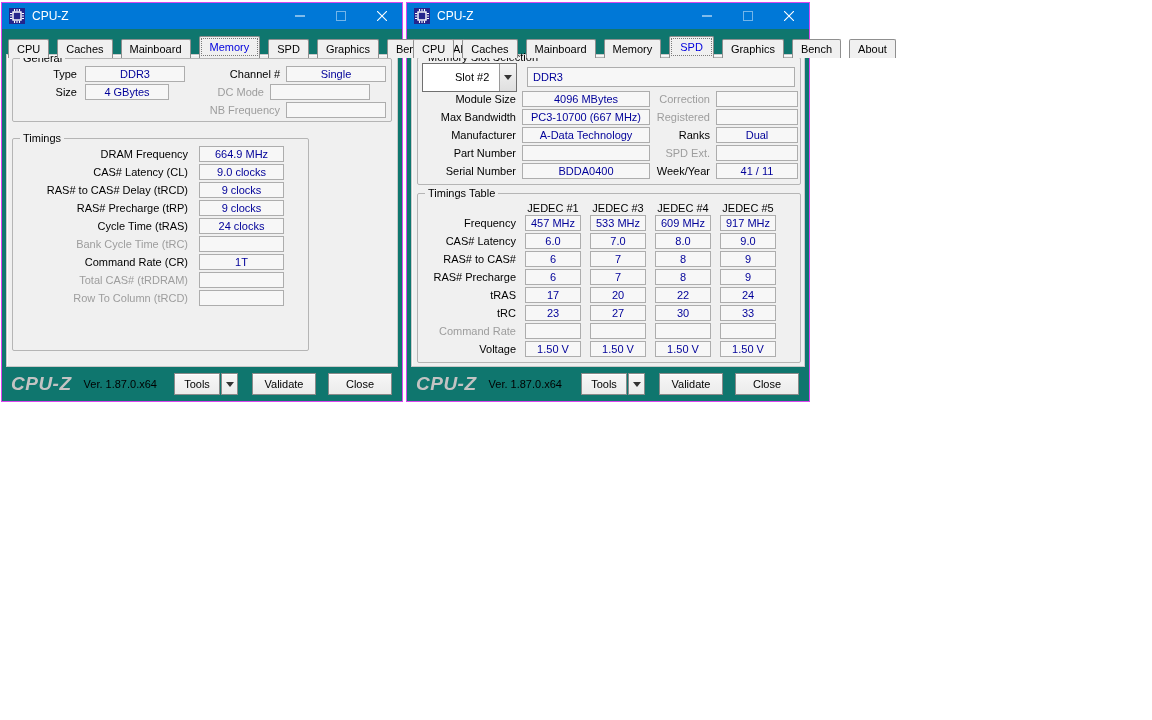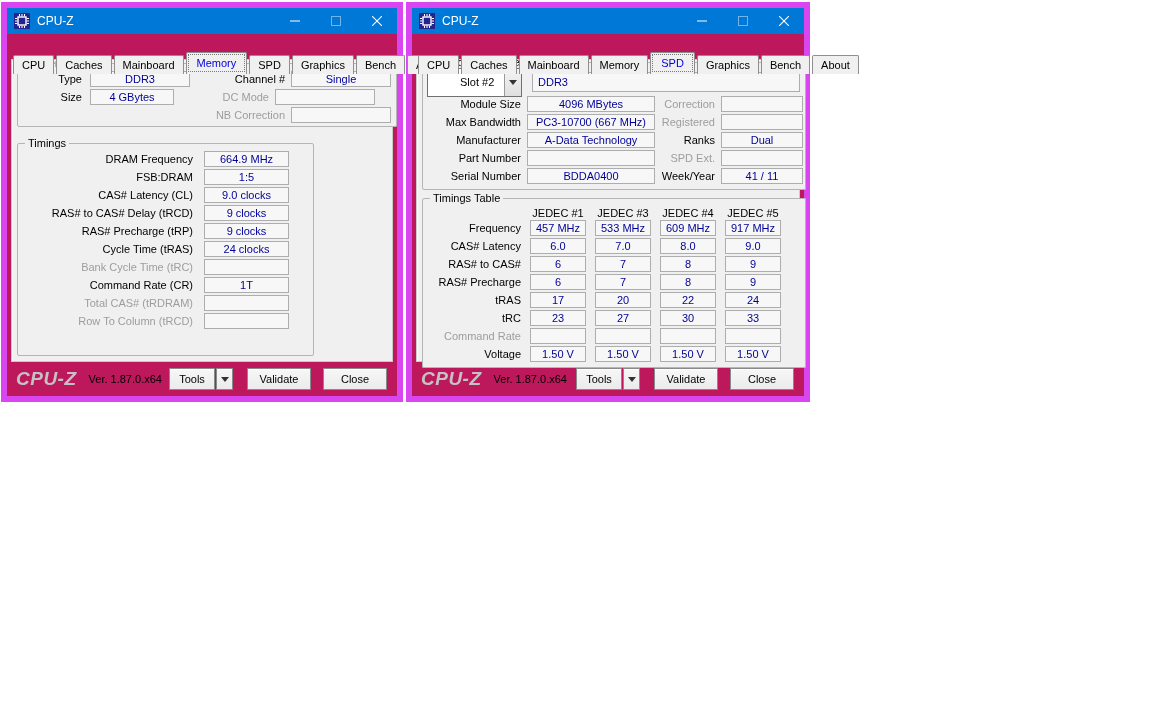--- a/index.html
+++ b/index.html
@@ -1,32 +1,32 @@
 <!DOCTYPE html>
 <html><head>
 <meta charset="utf-8">
 <style>
   * { box-sizing: border-box; margin: 0; padding: 0; }
   html, body { width: 1152px; height: 720px; background: #ffffff; overflow: hidden; }
   body { font-family: "Liberation Sans", "DejaVu Sans", sans-serif; font-size: 11px; color: #000; position: relative; }
 
-  .win { position: absolute; background: #be185d; border: 6px solid #d946ef; }
+  .win { position: absolute; background: #0f766e; border: 1px solid #d946ef; }
 
   
   .titlebar { height: 26px; background: #0078d7; display: flex; align-items: center; }
   .app-icon { width: 16px; height: 16px; margin-left: 7px; flex: 0 0 auto; }
   .title-text { color: #fff; font-size: 12px; margin-left: 7px; }
   .win-controls { margin-left: auto; display: flex; height: 100%; }
   .wc { width: 41px; height: 100%; display: flex; align-items: center; justify-content: center; }
   .wc.dim { opacity: 0.45; }
 
   
   .tabs { position: absolute; top: 30px; left: 6px; right: 5px; height: 21px; display: flex; align-items: flex-end; z-index: 3; }
-  .tab { position: relative; top: 15px; background: #f0f0f0; border: 1px solid #8f8f8f; border-bottom: none;
-         border-radius: 2px 2px 0 0; padding: 3px 8px 3px; margin-right: 2px; white-space: nowrap; }
+  .tab { position: relative; top: 4px; background: #f0f0f0; border: 1px solid #8f8f8f; border-bottom: none;
+         border-radius: 2px 2px 0 0; padding: 3px 8px 3px; margin-right: 8px; white-space: nowrap; }
   .tab.active { color: #0000dd; padding: 4px 10px 5px; z-index: 5; outline: 1px dotted #7a7a7a; outline-offset: -3px; }
 
   
   .tabpage { position: absolute; top: 51px; left: 4px; right: 4px; bottom: 34px; background: #f0f0f0;
              border: 1px solid #c9c9c9; box-shadow: inset 1px 1px 0 #fafafa; z-index: 2; }
 
   fieldset.group { position: absolute; border: 1px solid #b5b5b5; border-radius: 2px; background: #f0f0f0; padding: 0 0 0 0; }
   fieldset.group legend { font-size: 11px; margin-left: 7px; padding: 0 3px; }
 
   .rows { padding-top: 2px; }
@@ -113,36 +113,32 @@
           <div class="field" style="width:100px; margin-left:6px;">Single</div>
         </div>
         <div class="row">
           <span class="lbl" style="width:44px;">Size</span>
           <div class="field" style="width:84px; margin-left:8px;">4 GBytes</div>
           <span class="lbl dis" style="width:95px;">DC Mode</span>
           <div class="field" style="width:100px; margin-left:6px;"></div>
         </div>
         <div class="row">
           <span style="width:152px;"></span>
-          <span class="lbl dis" style="width:95px;">NB Correction</span>
+          <span class="lbl dis" style="width:95px;">NB Frequency</span>
           <div class="field" style="width:100px; margin-left:6px;"></div>
         </div>
       </div>
     </fieldset>
 
     <fieldset class="group" style="left:5px; top:77px; width:297px; height:219px;">
       <legend>Timings</legend>
       <div class="rows">
         <div class="row">
           <span class="lbl" style="width:175px;">DRAM Frequency</span>
           <div class="field" style="width:85px; margin-left:11px;">664.9 MHz</div>
-        </div>
-        <div class="row">
-          <span class="lbl" style="width:175px;">FSB:DRAM</span>
-          <div class="field" style="width:85px; margin-left:11px;">1:5</div>
         </div>
         <div class="row">
           <span class="lbl" style="width:175px;">CAS# Latency (CL)</span>
           <div class="field" style="width:85px; margin-left:11px;">9.0 clocks</div>
         </div>
         <div class="row">
           <span class="lbl" style="width:175px;">RAS# to CAS# Delay (tRCD)</span>
           <div class="field" style="width:85px; margin-left:11px;">9 clocks</div>
         </div>
         <div class="row">

